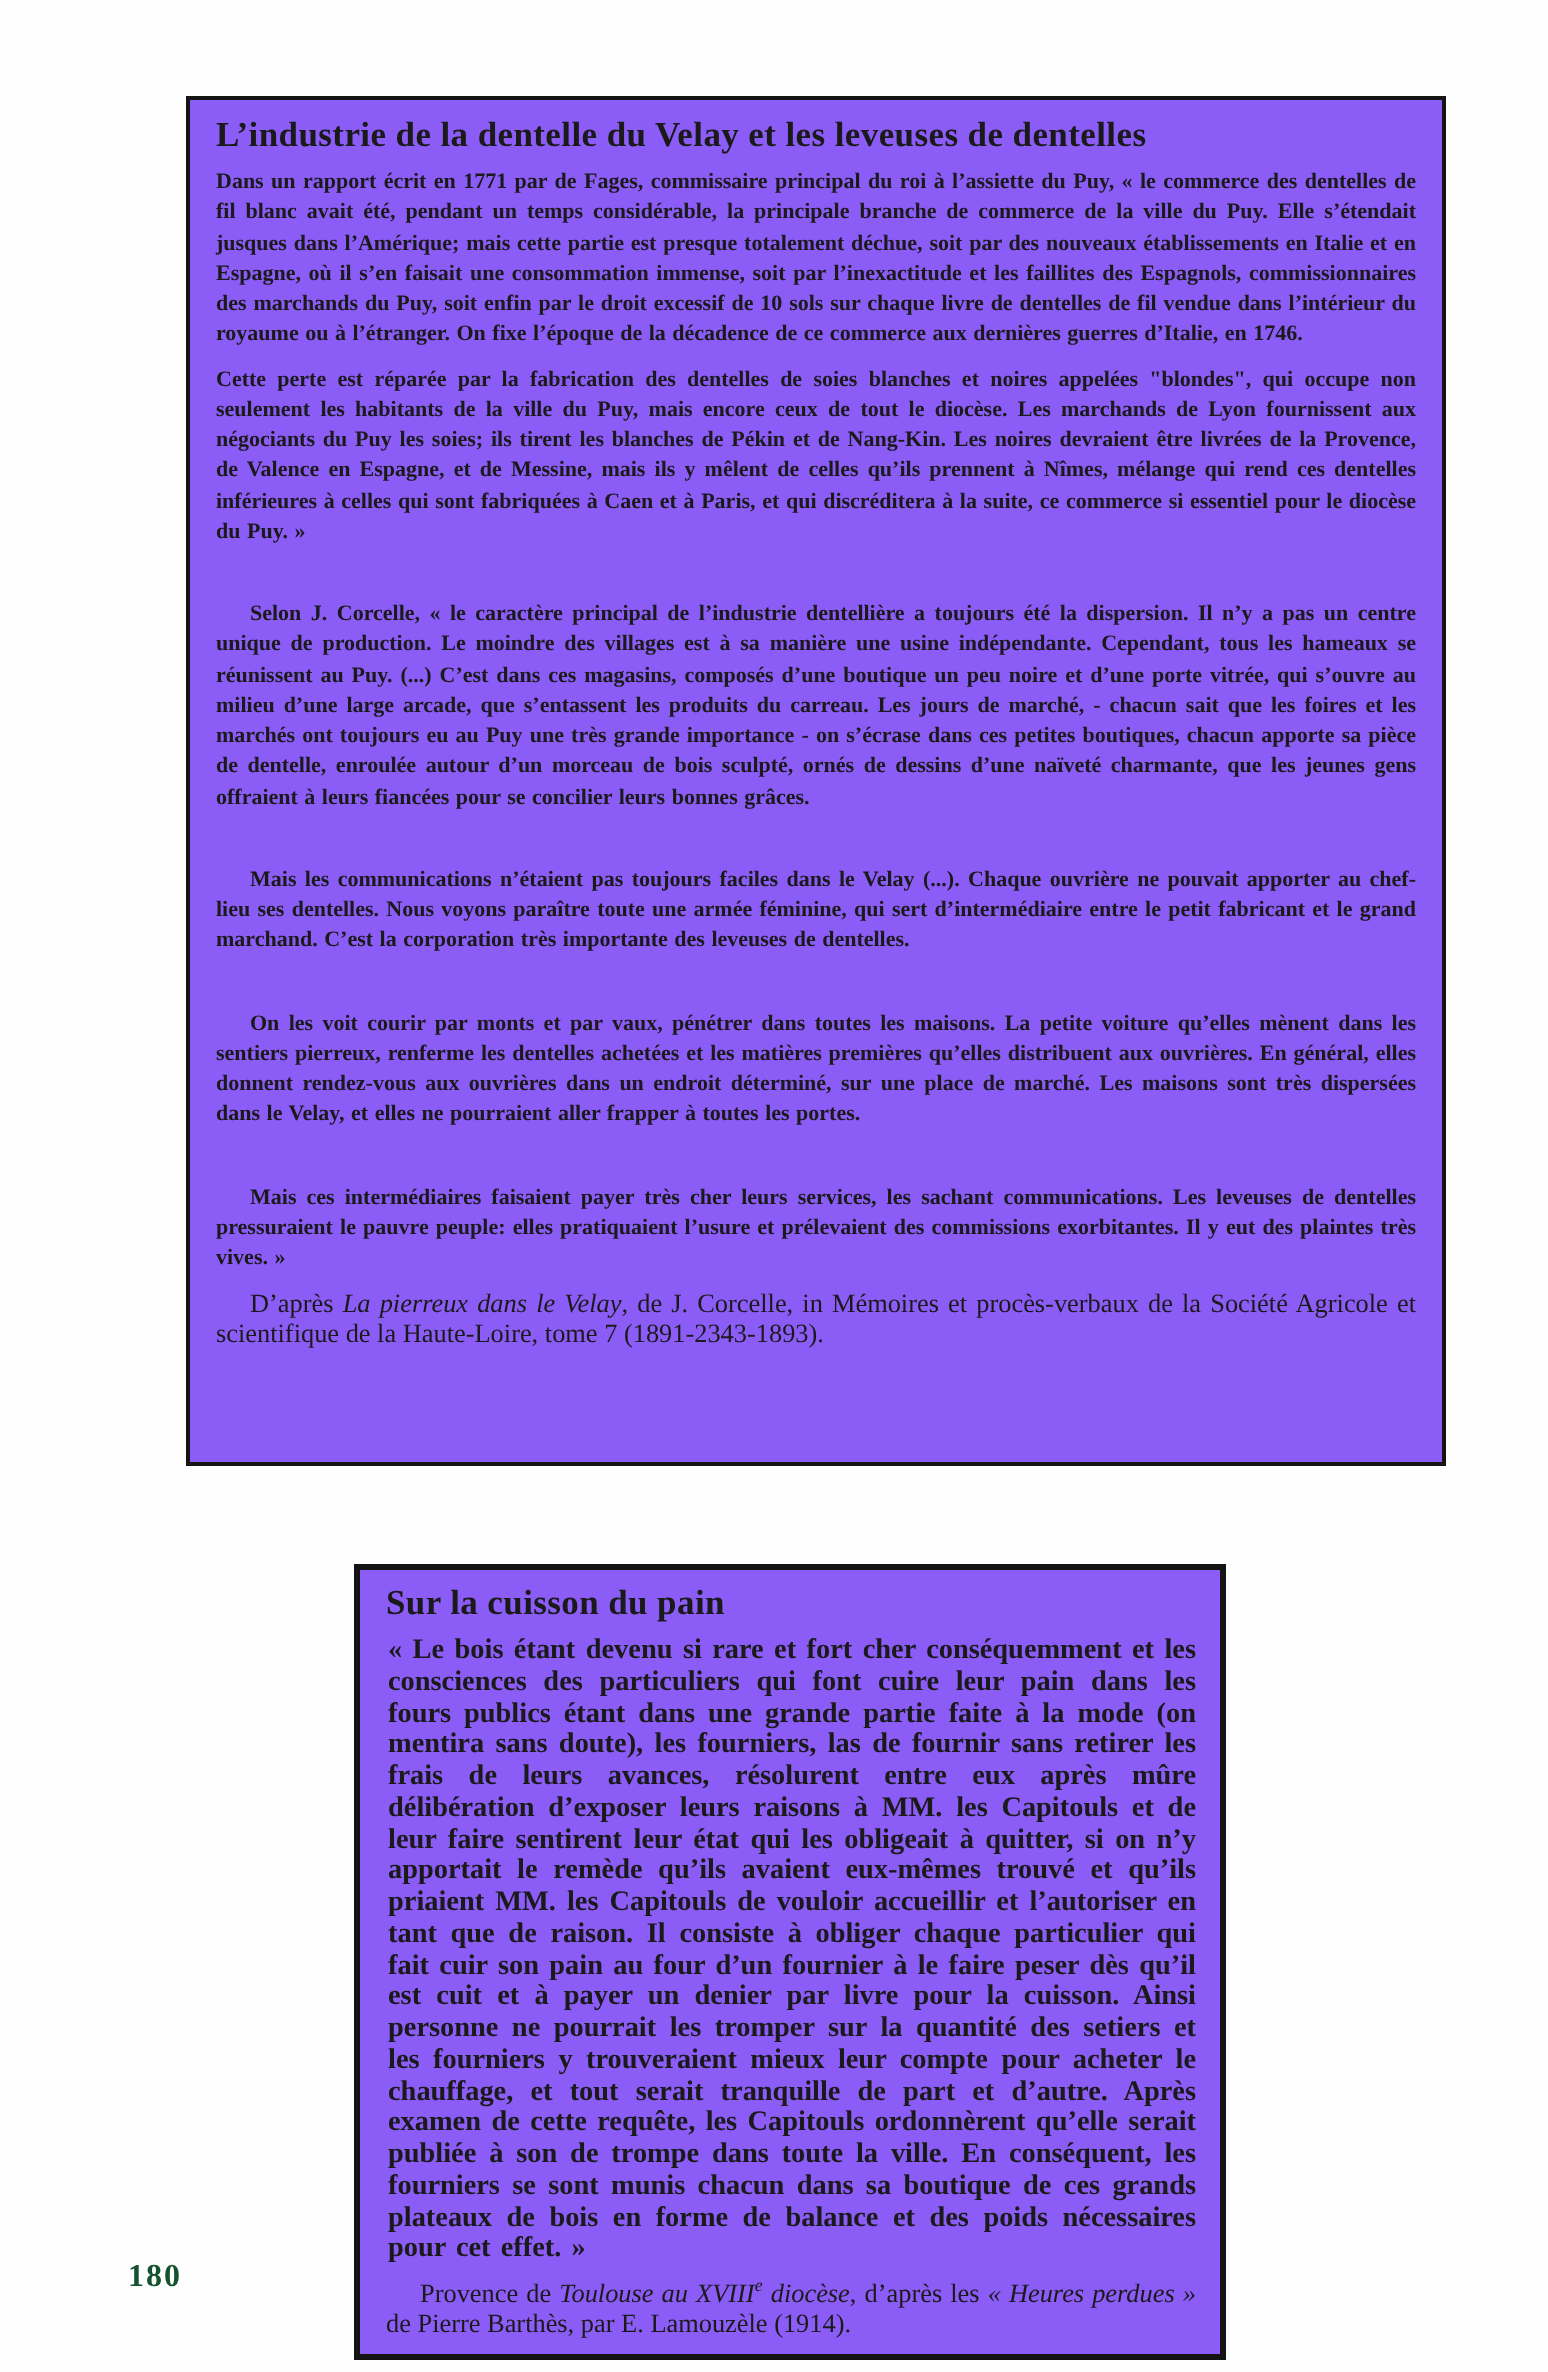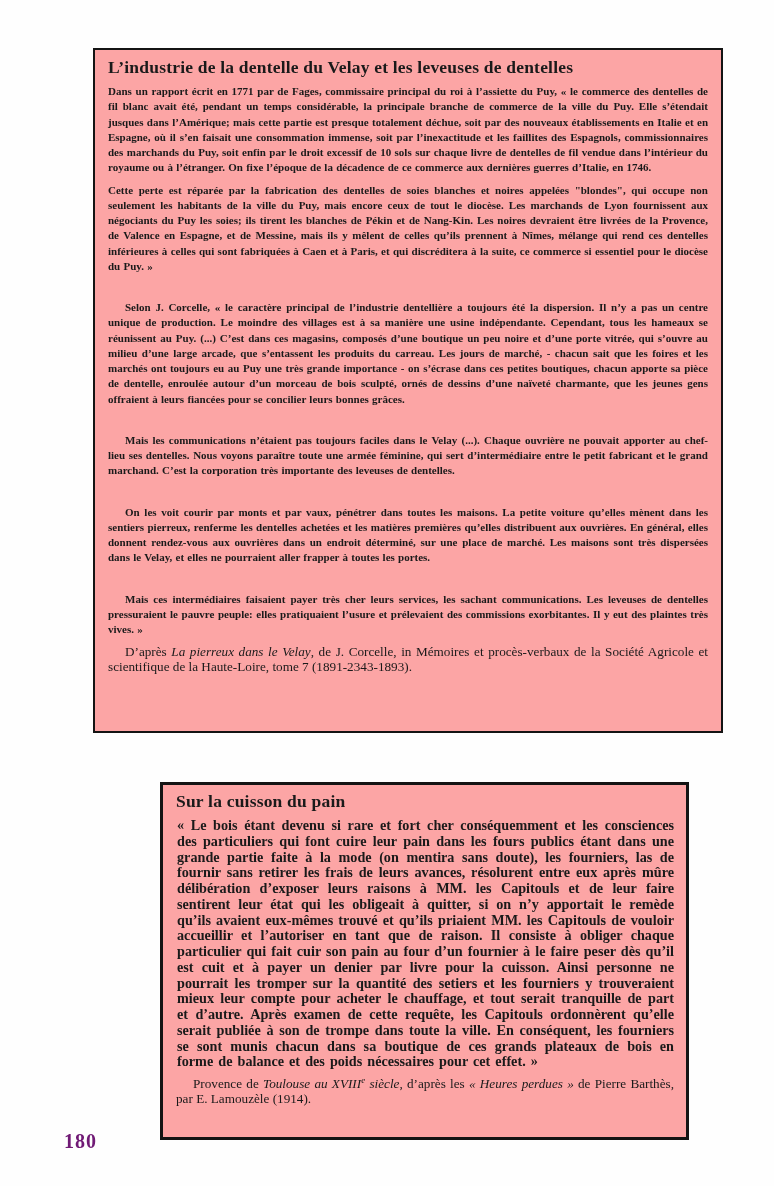--- a/index.html
+++ b/index.html
@@ -11,33 +11,33 @@
     height: 1186px;
     position: relative;
     background: #fefefe;
     color: #1a1a1a;
     font-family: "Liberation Serif", serif;
   }
   .doc-box {
     position: absolute;
     box-sizing: border-box;
     border: 2px solid #141414;
-    background: #fca5a5;
+    background: #8b5cf6;
   }
   #box-velay {
     left: 93px;
     top: 48px;
     width: 630px;
     min-height: 685px;
     padding: 7px 13px 8px 13px;
   }
   #box-pain {
-    left: 160px;
+    left: 177px;
     top: 782px;
-    width: 529px;
+    width: 436px;
     min-height: 358px;
     border-width: 3px;
     padding: 6px 12px 8px 13px;
   }
   .box-title {
     font-weight: bold;
     font-size: 17.5px;
     line-height: 21px;
     margin: 0 0 6px 0;
     letter-spacing: 0.2px;
@@ -72,39 +72,39 @@
     font-style: italic;
   }
   .attribution sup {
     font-size: 9px;
     line-height: 0;
   }
   #page-number {
     position: absolute;
     left: 64px;
     top: 1130px;
-    font-size: 20px;
+    font-size: 16px;
     font-weight: bold;
-    color: #701a75;
+    color: #14532d;
     letter-spacing: 1px;
   }
 </style>
 </head>
 <body>
 
 <section class="doc-box" id="box-velay">
   <h1 class="box-title">L’industrie de la dentelle du Velay et les leveuses de dentelles</h1>
   <p class="body-par">Dans un rapport écrit en 1771 par de Fages, commissaire principal du roi à l’assiette du Puy, « le commerce des dentelles de fil blanc avait été, pendant un temps considérable, la principale branche de commerce de la ville du Puy. Elle s’étendait jusques dans l’Amérique; mais cette partie est presque totalement déchue, soit par des nouveaux établissements en Italie et en Espagne, où il s’en faisait une consommation immense, soit par l’inexactitude et les faillites des Espagnols, commissionnaires des marchands du Puy, soit enfin par le droit excessif de 10 sols sur chaque livre de dentelles de fil vendue dans l’intérieur du royaume ou à l’étranger. On fixe l’époque de la décadence de ce commerce aux dernières guerres d’Italie, en 1746.</p>
   <p class="body-par">Cette perte est réparée par la fabrication des dentelles de soies blanches et noires appelées "blondes", qui occupe non seulement les habitants de la ville du Puy, mais encore ceux de tout le diocèse. Les marchands de Lyon fournissent aux négociants du Puy les soies; ils tirent les blanches de Pékin et de Nang-Kin. Les noires devraient être livrées de la Provence, de Valence en Espagne, et de Messine, mais ils y mêlent de celles qu’ils prennent à Nîmes, mélange qui rend ces dentelles inférieures à celles qui sont fabriquées à Caen et à Paris, et qui discréditera à la suite, ce commerce si essentiel pour le diocèse du Puy. »</p>
   <p class="body-par indent">Selon J. Corcelle, « le caractère principal de l’industrie dentellière a toujours été la dispersion. Il n’y a pas un centre unique de production. Le moindre des villages est à sa manière une usine indépendante. Cependant, tous les hameaux se réunissent au Puy. (...) C’est dans ces magasins, composés d’une boutique un peu noire et d’une porte vitrée, qui s’ouvre au milieu d’une large arcade, que s’entassent les produits du carreau. Les jours de marché, - chacun sait que les foires et les marchés ont toujours eu au Puy une très grande importance - on s’écrase dans ces petites boutiques, chacun apporte sa pièce de dentelle, enroulée autour d’un morceau de bois sculpté, ornés de dessins d’une naïveté charmante, que les jeunes gens offraient à leurs fiancées pour se concilier leurs bonnes grâces.</p>
   <p class="body-par indent">Mais les communications n’étaient pas toujours faciles dans le Velay (...). Chaque ouvrière ne pouvait apporter au chef-lieu ses dentelles. Nous voyons paraître toute une armée féminine, qui sert d’intermédiaire entre le petit fabricant et le grand marchand. C’est la corporation très importante des leveuses de dentelles.</p>
   <p class="body-par indent">On les voit courir par monts et par vaux, pénétrer dans toutes les maisons. La petite voiture qu’elles mènent dans les sentiers pierreux, renferme les dentelles achetées et les matières premières qu’elles distribuent aux ouvrières. En général, elles donnent rendez-vous aux ouvrières dans un endroit déterminé, sur une place de marché. Les maisons sont très dispersées dans le Velay, et elles ne pourraient aller frapper à toutes les portes.</p>
   <p class="body-par indent">Mais ces intermédiaires faisaient payer très cher leurs services, les sachant communications. Les leveuses de dentelles pressuraient le pauvre peuple: elles pratiquaient l’usure et prélevaient des commissions exorbitantes. Il y eut des plaintes très vives. »</p>
   <p class="attribution"><span>D’après </span><i>La pierreux dans le Velay</i><span>, de J. Corcelle, in Mémoires et procès-verbaux de la Société Agricole et scientifique de la Haute-Loire, tome 7 (1891-2343-1893).</span></p>
 </section>
 
 <section class="doc-box" id="box-pain">
   <h1 class="box-title">Sur la cuisson du pain</h1>
   <p class="body-par">« Le bois étant devenu si rare et fort cher conséquemment et les consciences des particuliers qui font cuire leur pain dans les fours publics étant dans une grande partie faite à la mode (on mentira sans doute), les fourniers, las de fournir sans retirer les frais de leurs avances, résolurent entre eux après mûre délibération d’exposer leurs raisons à MM. les Capitouls et de leur faire sentirent leur état qui les obligeait à quitter, si on n’y apportait le remède qu’ils avaient eux-mêmes trouvé et qu’ils priaient MM. les Capitouls de vouloir accueillir et l’autoriser en tant que de raison. Il consiste à obliger chaque particulier qui fait cuir son pain au four d’un fournier à le faire peser dès qu’il est cuit et à payer un denier par livre pour la cuisson. Ainsi personne ne pourrait les tromper sur la quantité des setiers et les fourniers y trouveraient mieux leur compte pour acheter le chauffage, et tout serait tranquille de part et d’autre. Après examen de cette requête, les Capitouls ordonnèrent qu’elle serait publiée à son de trompe dans toute la ville. En conséquent, les fourniers se sont munis chacun dans sa boutique de ces grands plateaux de bois en forme de balance et des poids nécessaires pour cet effet. »</p>
-  <p class="attribution"><span>Provence de </span><i><span>Toulouse au XVIII</span><sup>e</sup><span> siècle</span></i><span>, d’après les </span><i>« Heures perdues »</i><span> de Pierre Barthès, par E. Lamouzèle (1914).</span></p>
+  <p class="attribution"><span>Provence de </span><i><span>Toulouse au XVIII</span><sup>e</sup><span> diocèse</span></i><span>, d’après les </span><i>« Heures perdues »</i><span> de Pierre Barthès, par E. Lamouzèle (1914).</span></p>
 </section>
 
 <div id="page-number">180</div>
 
 </body></html>

